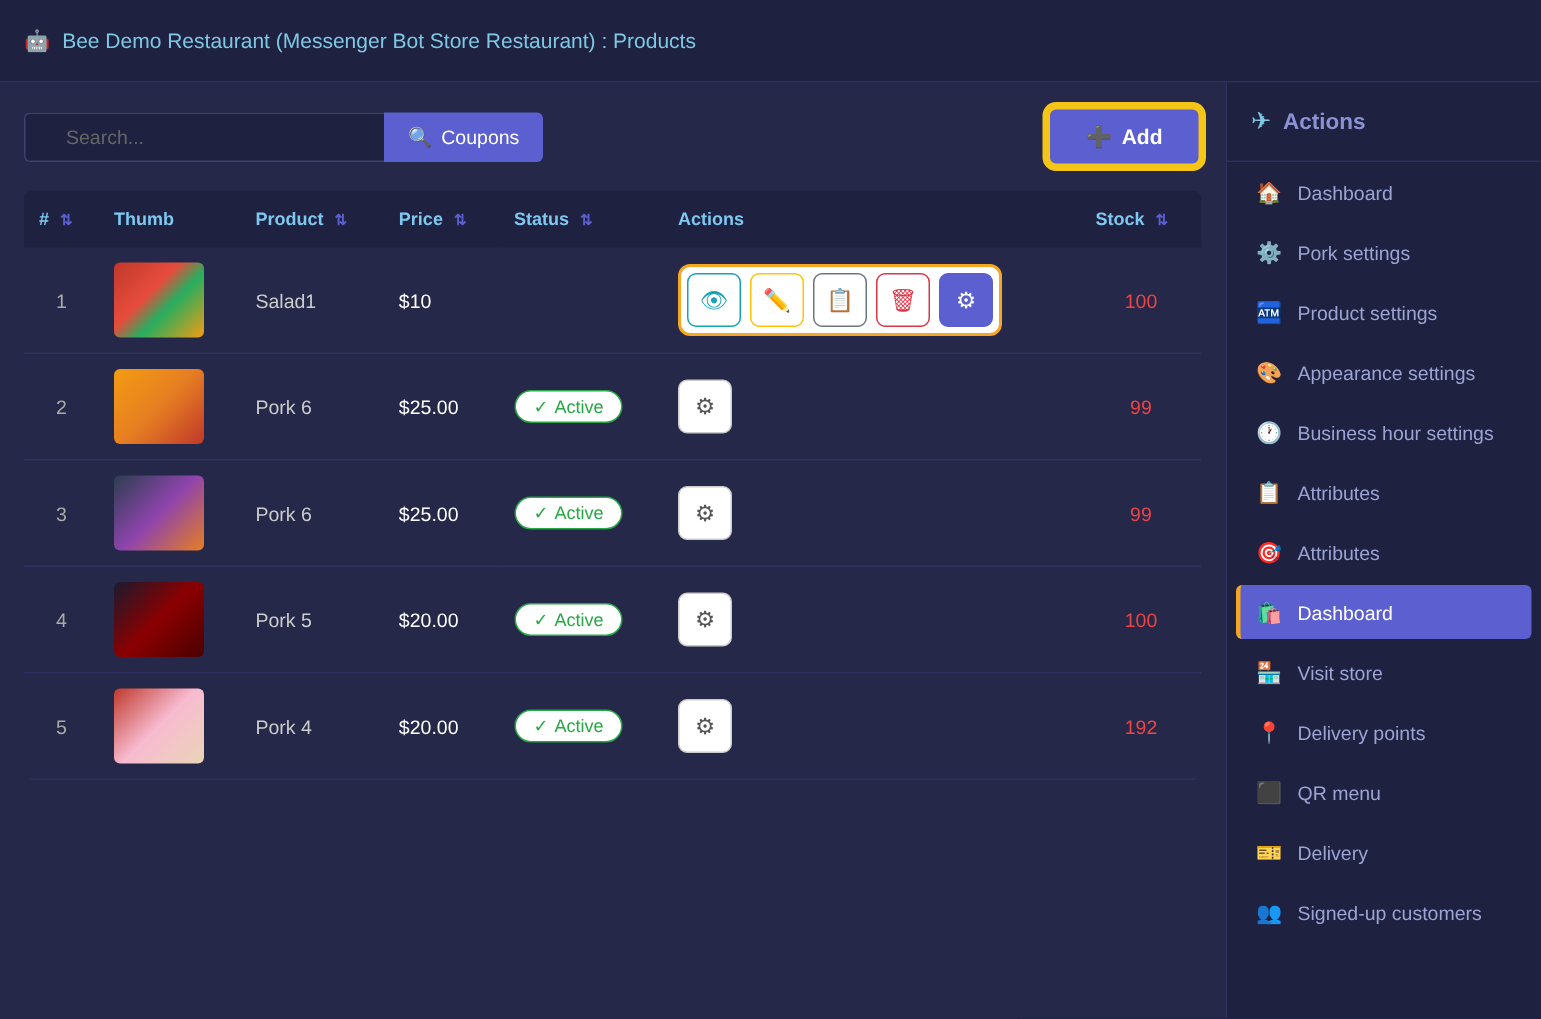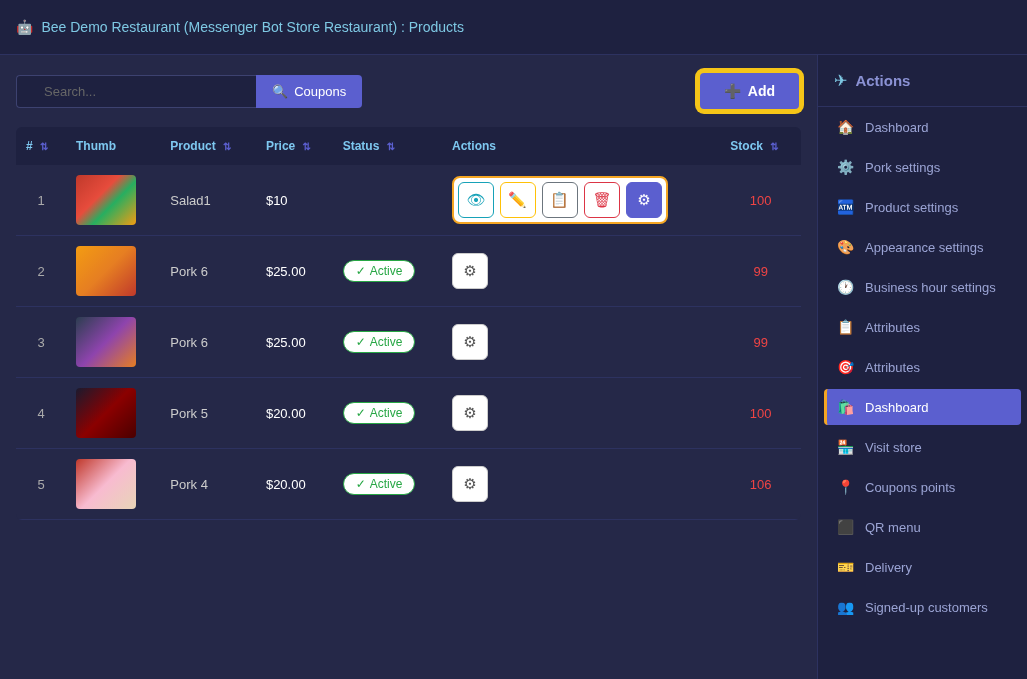--- a/index.html
+++ b/index.html
@@ -198,21 +198,21 @@
             <td class="price">$20.00</td>
             <td>
               <span class="badge-active">
                 <span class="badge-check">✓</span>
                 <span>Active</span>
               </span>
             </td>
             <td>
               <button class="action-btn settings-plain">⚙</button>
             </td>
-            <td class="stock">106</td>
+            <td class="stock">192</td>
           </tr>
         </tbody>
       </table>
     </div>
 
   </div>
 
   <div class="sidebar">
     <div class="sidebar-header">
       <span style="color:#7ec8e3;">✈</span>
@@ -250,21 +250,21 @@
     <div class="sidebar-item active">
       <span class="si-icon">🛍️</span>
       <span>Dashboard</span>
     </div>
     <div class="sidebar-item">
       <span class="si-icon">🏪</span>
       <span>Visit store</span>
     </div>
     <div class="sidebar-item">
       <span class="si-icon">📍</span>
-      <span>Coupons points</span>
+      <span>Delivery points</span>
     </div>
     <div class="sidebar-item">
       <span class="si-icon">⬛</span>
       <span>QR menu</span>
     </div>
     <div class="sidebar-item">
       <span class="si-icon">🎫</span>
       <span>Delivery</span>
     </div>
     <div class="sidebar-item">

